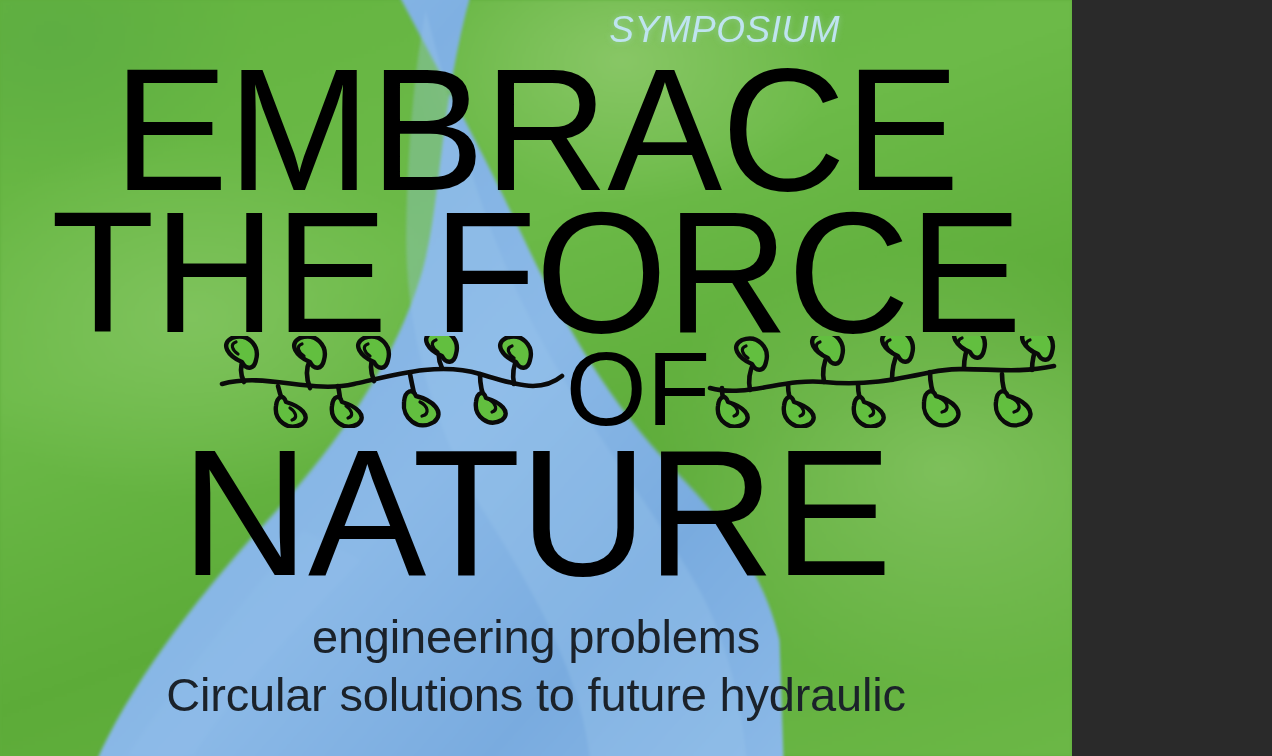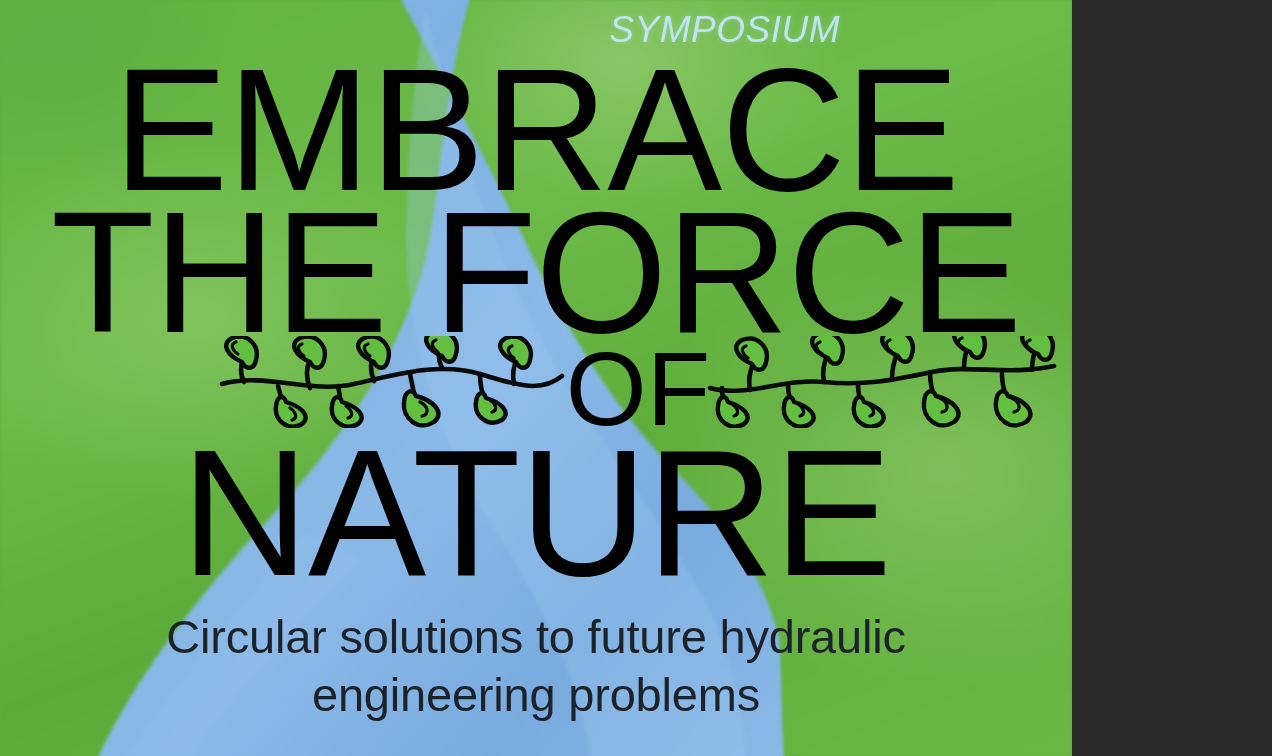--- a/index.html
+++ b/index.html
@@ -252,18 +252,18 @@
           <path d="M 162,68 C 168,72 170,78 164,80"></path>
           <path d="M 234,62 C 242,66 244,74 236,76"></path>
           <path d="M 306,62 C 314,66 316,74 308,76"></path>
         </g>
       </svg>
     </div>
 
     <div class="bigline l3">NATURE</div>
 
     <div class="subtitle">
+      <span class="sl">engineering problems</span>
       <span class="sl">Circular solutions to future hydraulic</span>
-      <span class="sl">engineering problems</span>
     </div>
 
   </div>
 </div>
 
 </body></html>

